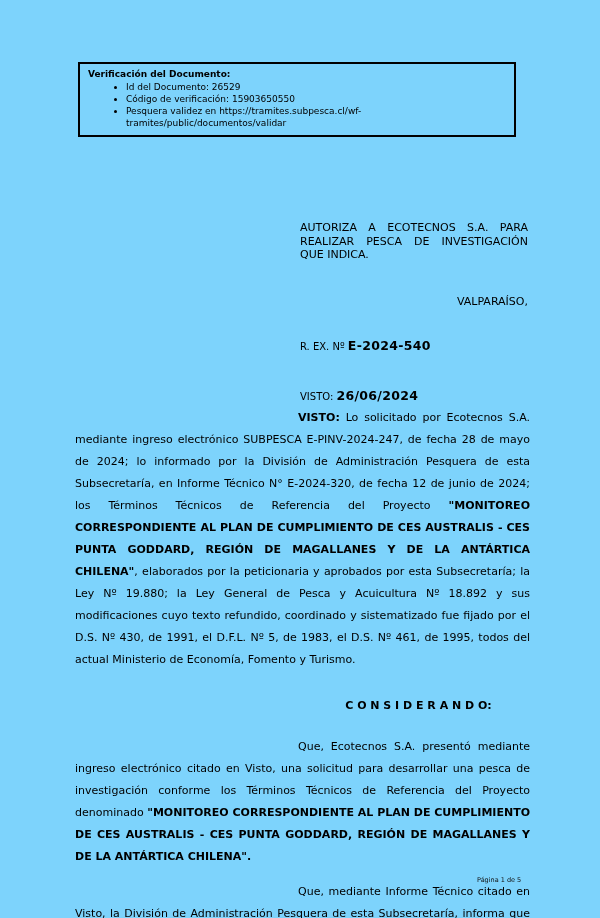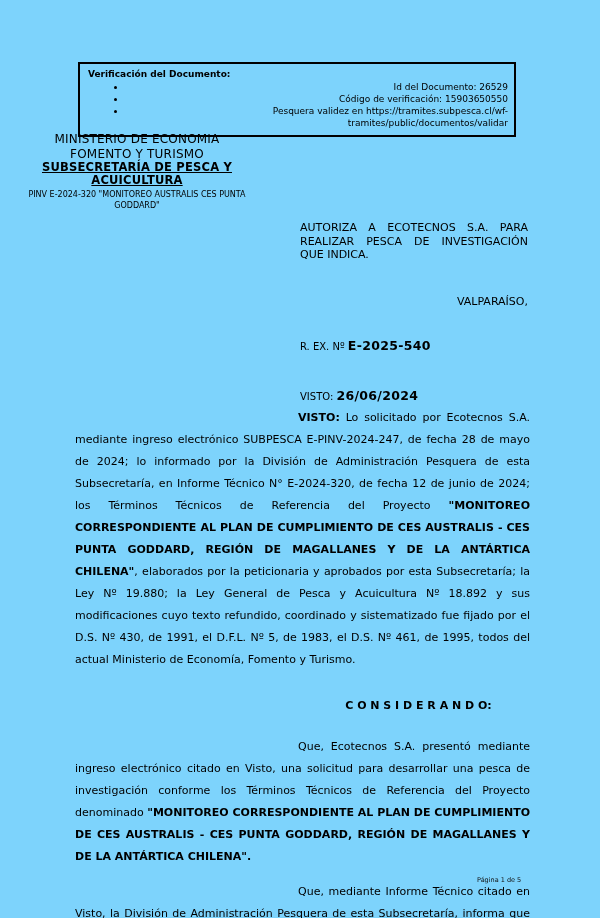--- a/index.html
+++ b/index.html
@@ -14,21 +14,21 @@
   }
   
   .verify-box{
     position:absolute;left:78px;top:62px;width:438px;
     border:2px solid #000;
     box-sizing:border-box;
     padding:4px 6px 6px 8px;
     font-size:9px;line-height:12px;
   }
   .verify-title{font-weight:700;}
-  .verify-list{margin:1px 0 0 0;padding-left:38px;list-style:disc;text-align:right;}
+  .verify-list{margin:1px 0 0 0;padding-left:38px;list-style:disc;}
   .verify-list li{margin:0;}
   
   .letterhead{
     position:absolute;left:28px;top:132px;width:218px;
     text-align:center;
   }
   .lh-line{font-size:12px;line-height:14.5px;letter-spacing:.2px;}
   .lh-sub{font-size:11.5px;line-height:13px;font-weight:700;text-decoration:underline;letter-spacing:.2px;}
   .lh-ref{font-size:8px;line-height:10.5px;margin-top:3px;}
   
@@ -68,33 +68,26 @@
 
   <div class="verify-box">
     <div class="verify-title">Verificación del Documento:</div>
     <ul class="verify-list">
       <li>Id del Documento: 26529</li>
       <li>Código de verificación: 15903650550</li>
       <li>Pesquera validez en https://tramites.subpesca.cl/wf-tramites/public/documentos/validar</li>
     </ul>
   </div>
 
-  <div class="letterhead">
-    <div class="lh-line">MINISTERIO DE ECONOMIA</div>
-    <div class="lh-line">FOMENTO Y TURISMO</div>
-    <div class="lh-sub">SUBSECRETARÍA DE PESCA Y</div>
-    <div class="lh-sub">ACUICULTURA</div>
-    <div class="lh-ref">PINV E-2024-320 "MONITOREO AUSTRALIS CES PUNTA GODDARD"</div>
-  </div>
 
   <div class="res-block">
     <div class="res-title">AUTORIZA A ECOTECNOS S.A. PARA REALIZAR PESCA DE INVESTIGACIÓN QUE INDICA.</div>
     <div class="res-city">VALPARAÍSO,</div>
     <div class="res-number">
-      <span class="res-label">R. EX. Nº </span><span class="res-value">E-2025-540</span>
+      <span class="res-label">R. EX. Nº </span><span class="res-value">E-2024-540</span>
     </div>
     <div class="res-date">
       <span class="res-label">VISTO: </span><span class="res-value">26/06/2024</span>
     </div>
   </div>
 
   <div class="body-col">
 
     <p class="para"><b>VISTO:</b><span> Lo solicitado por Ecotecnos S.A. mediante ingreso electrónico SUBPESCA E-PINV-2024-247, de fecha 28 de mayo de 2024; lo informado por la División de Administración Pesquera de esta Subsecretaría, en Informe Técnico N° E-2024-320, de fecha 12 de junio de 2024; los Términos Técnicos de Referencia del Proyecto </span><b>"MONITOREO CORRESPONDIENTE AL PLAN DE CUMPLIMIENTO DE CES AUSTRALIS - CES PUNTA GODDARD, REGIÓN DE MAGALLANES Y DE LA ANTÁRTICA CHILENA"</b><span>, elaborados por la peticionaria y aprobados por esta Subsecretaría; la Ley Nº 19.880; la Ley General de Pesca y Acuicultura Nº 18.892 y sus modificaciones cuyo texto refundido, coordinado y sistematizado fue fijado por el D.S. Nº 430, de 1991, el D.F.L. Nº 5, de 1983, el D.S. Nº 461, de 1995, todos del actual Ministerio de Economía, Fomento y Turismo.</span></p>
 

